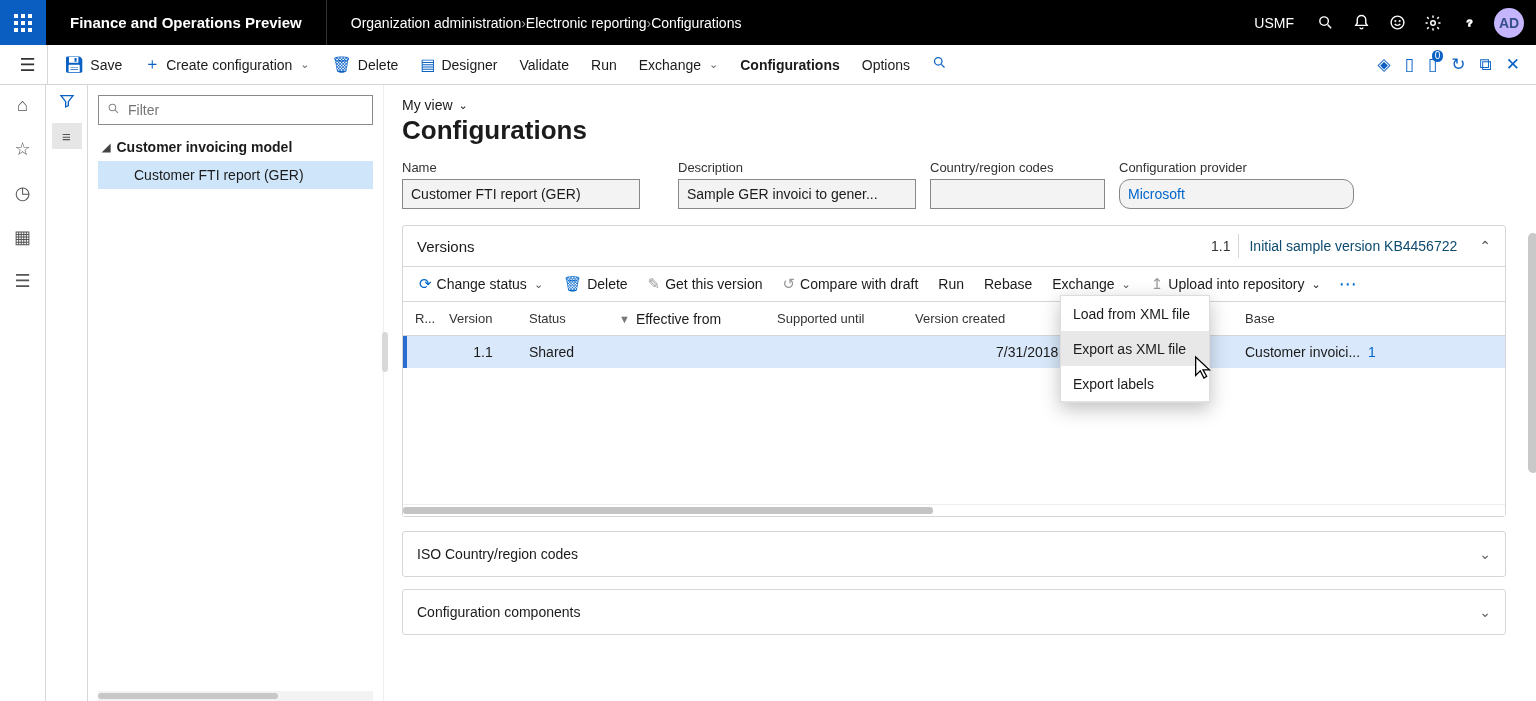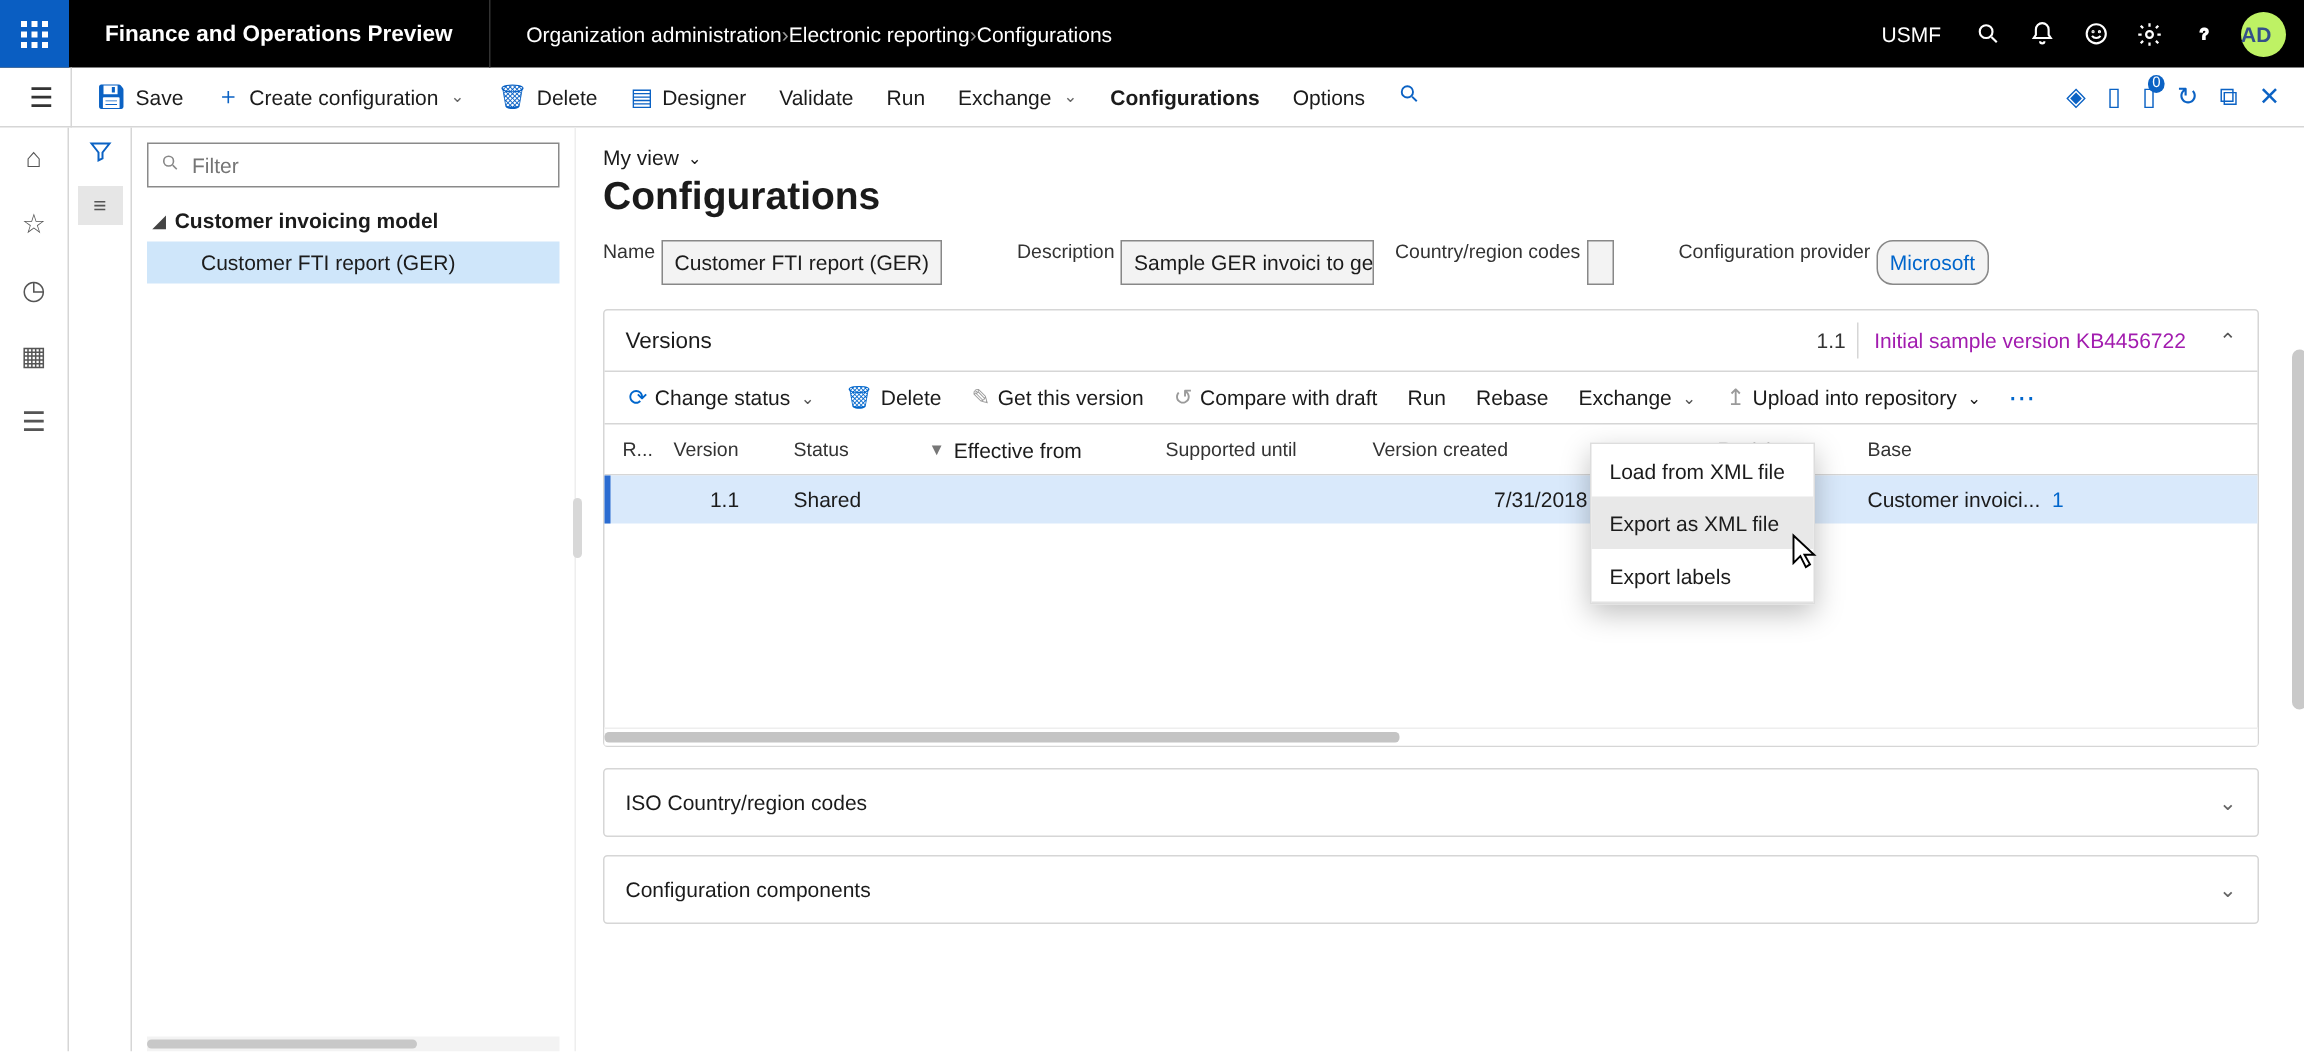--- a/index.html
+++ b/index.html
@@ -21,21 +21,21 @@
   .topbar *{color:#fff;}
   .waffle{width:46px;height:45px;background:#0a5ec2;display:flex;align-items:center;justify-content:center;}
   .waffle-dots{width:18px;height:18px;display:grid;grid-template-columns:repeat(3,4px);grid-template-rows:repeat(3,4px);gap:3px;}
   .waffle-dots span{background:#fff;width:4px;height:4px;}
   .app-name{font-weight:600;padding:0 24px;font-size:15px;border-right:1px solid #323232;height:45px;line-height:45px;}
   .crumbs{display:flex;align-items:center;gap:0;padding-left:24px;font-size:14px;}
   .crumb-sep{opacity:.6;}
   .top-spacer{flex:1;}
   .top-icons{display:flex;align-items:center;gap:14px;padding-right:12px;}
   .top-icons .ico{width:22px;height:22px;display:flex;align-items:center;justify-content:center;font-size:17px;}
-  .avatar{width:30px;height:30px;border-radius:50%;background:#bef264;color:#35508a;font-size:12px;font-weight:600;display:flex;align-items:center;justify-content:flex-start;}
+  .avatar{width:30px;height:30px;border-radius:50%;background:#c4b5fd;color:#35508a;font-size:12px;font-weight:600;display:flex;align-items:center;justify-content:center;}
   .avatar *{color:#35508a;}
   .company{font-size:14px;padding-right:6px;}
   
   .actionbar{height:40px;border-bottom:1px solid var(--light-border);display:flex;align-items:center;padding:0 8px;gap:2px;}
   .actionbar .left-btn{width:40px;height:40px;display:flex;align-items:center;justify-content:center;font-size:18px;color:#333;border-right:1px solid var(--light-border);margin-right:4px;}
   .actbtn{display:flex;align-items:center;gap:6px;height:40px;padding:0 10px;color:#333;cursor:pointer;}
   .actbtn .ai{color:var(--blue);font-size:16px;}
   .actbtn.strong{font-weight:600;}
   .action-spacer{flex:1;}
   .right-icons{display:flex;align-items:center;gap:14px;padding-right:8px;}
@@ -56,35 +56,35 @@
   .tree-row .caret{font-size:11px;color:#444;}
   .tree-row.root{font-weight:600;}
   .tree-row.child{padding-left:36px;background:var(--sel-tree);}
   .treepane .hscroll{margin-top:auto;height:10px;background:#f3f3f3;position:relative;}
   .treepane .hscroll .thumb{position:absolute;left:0;top:2px;height:6px;width:180px;background:#c8c8c8;border-radius:3px;}
   
   .main{flex:1;position:relative;padding:12px 30px 0 18px;overflow:hidden;}
   .myview{font-size:13px;color:#333;display:flex;align-items:center;gap:6px;}
   h1.title{font-size:26px;font-weight:600;margin:2px 0 14px 0;}
   .fields{display:flex;gap:14px;margin-bottom:16px;}
-  .fld{display:flex;flex-direction:row;gap:4px;}
+  .fld{display:flex;flex-direction:column;gap:4px;}
   .fld label{font-size:13px;color:#333;}
   .fld .box{height:30px;border:1px solid #888;background:#f3f3f3;padding:0 8px;display:flex;align-items:center;white-space:nowrap;overflow:hidden;text-overflow:ellipsis;}
   .fld .box.link{color:var(--link);border-radius:11px;}
   .fld.name{width:238px;}
   .fld.desc{width:238px;margin-left:24px;}
   .fld.cc{width:175px;}
   .fld.prov{width:235px;}
   
   .panel{border:1px solid var(--light-border);border-radius:3px;margin-bottom:14px;}
   .panel .phead{height:40px;display:flex;align-items:center;padding:0 14px;gap:10px;}
   .panel .phead .ptitle{font-weight:400;font-size:15px;}
   .phead .grow{flex:1;}
   .phead .vnum{color:#333;padding-right:8px;border-right:1px solid var(--light-border);height:24px;line-height:24px;}
-  .phead .vdesc{color:#a21caf;}
+  .phead .vdesc{color:#0c4a6e;}
   .chev-up{color:#555;font-size:14px;}
   .ptoolbar{height:36px;border-top:1px solid var(--light-border);border-bottom:1px solid var(--light-border);display:flex;align-items:center;gap:4px;padding:0 8px;}
   .tb{display:flex;align-items:center;gap:5px;padding:0 8px;height:36px;}
   .tb.link{color:var(--link);}
   .tb.link .ti{color:var(--link);}
   .tb.dis{color:#9a9a9a;}
   .tb.dis .ti{color:#9a9a9a;}
   .tb .ti{font-size:15px;}
   .dots{color:var(--link);font-size:18px;letter-spacing:2px;padding:0 6px;}
   

